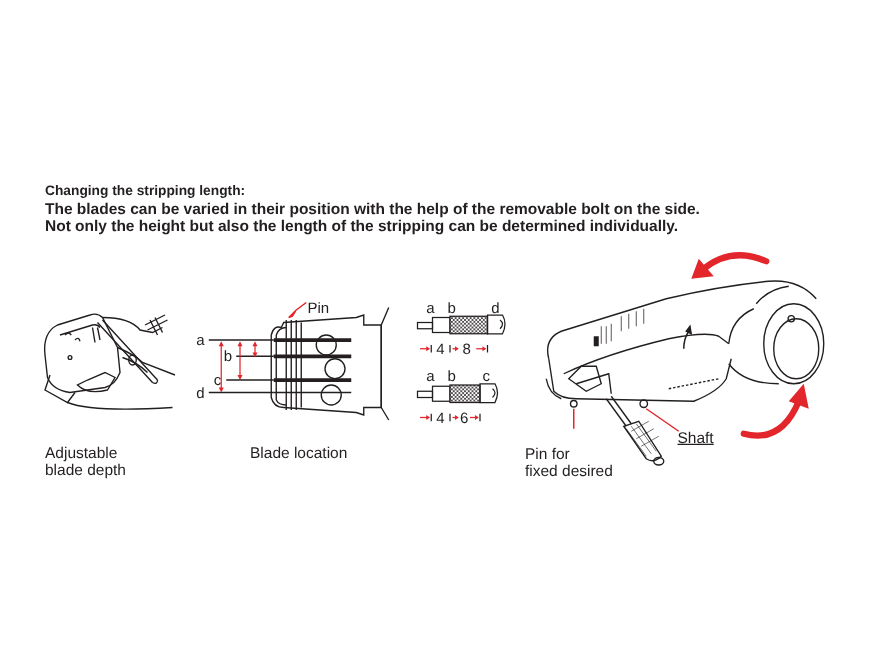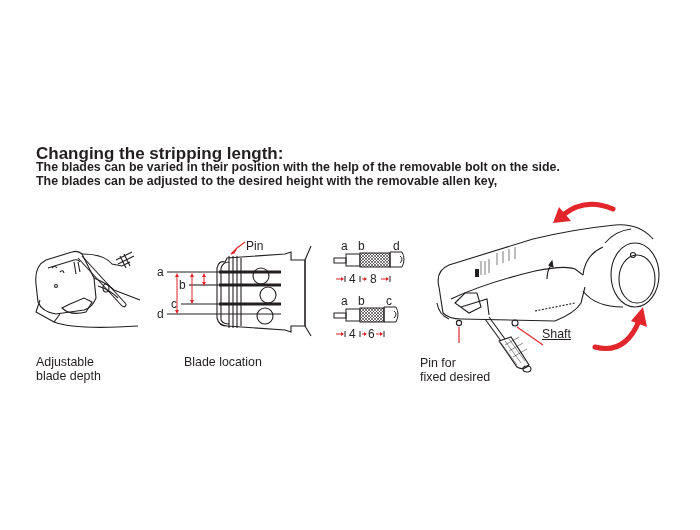--- a/index.html
+++ b/index.html
@@ -1,31 +1,31 @@
 <!DOCTYPE html>
 <html><head>
 <meta charset="utf-8">
 <style>
   html, body { margin: 0; padding: 0; background: #ffffff; }
   body { width: 700px; height: 530px; position: relative; overflow: hidden;
          font-family: "Liberation Sans", sans-serif; color: #231f20; }
-  .heading { position: absolute; left: 36px; top: 146px; font-size: 17px; font-weight: bold; line-height: 15px; }
+  .heading { position: absolute; left: 36px; top: 146px; font-size: 11px; font-weight: bold; line-height: 15px; }
   .para { position: absolute; left: 36px; top: 160px; font-size: 12.4px; line-height: 14.2px; width: 540px; }
   .para div { white-space: nowrap; font-weight: bold; }
   .cap { position: absolute; font-size: 12.4px; line-height: 14px; }
   svg { position: absolute; overflow: visible; }
   .lbl { font-family: "Liberation Sans", sans-serif; font-size: 12px; fill: #231f20; }
 </style>
 </head>
 <body>
 
 <div class="heading">Changing the stripping length:</div>
 <div class="para">
   <div>The blades can be varied in their position with the help of the removable bolt on the side.</div>
-  <div>The blades can be adjusted to the desired height with the removable allen key,</div>
+  <div>Not only the height but also the length of the stripping can be determined individually.</div>
 </div>
 
 <svg style="left:34px; top:238px;" width="110" height="100" viewBox="0 0 110 100" fill="none" stroke="#231f20" stroke-width="1.1">
   <path d="M2 46 Q0 28 12 22 L38 14 Q44 12 48 16 L60 40 L62 60 Q58 70 50 72 L22 76 Q8 74 4 64 Z"></path>
   <path d="M14 30 L40 22 Q44 21 46 24"></path>
   <path d="M6 62 L2 74 L20 84 L26 76"></path>
   <path d="M28 70 Q36 78 52 74 L58 64 L50 60 L36 66 Z"></path>
   <path d="M20 84 Q40 92 104 88"></path>
   <path d="M48 16 Q70 16 78 26 L88 28 L96 24"></path>
   <path d="M82 22 L98 14 M84 26 L100 18 M86 18 L92 30 M90 16 L96 28"></path>
@@ -79,21 +79,21 @@
 
   <g stroke="#e3262b" fill="#e3262b" stroke-width="1">
     <line x1="22" y1="35" x2="22" y2="72"></line>
     <path d="M20 37 L22 33 L24 37 Z M20 70 L22 74 L24 70 Z" stroke="none"></path>
     <line x1="37" y1="35" x2="37" y2="62"></line>
     <path d="M35 37 L37 33 L39 37 Z M35 60 L37 64 L39 60 Z" stroke="none"></path>
     <line x1="49" y1="36" x2="49" y2="43"></line>
     <path d="M47 37 L49 33 L51 37 Z M47 42 L49 46 L51 42 Z" stroke="none"></path>
   </g>
 </svg>
-<div class="cap" style="left:184px; top:355px;">Blade location</div>
+<div class="cap" style="left:200px; top:355px;">Blade location</div>
 
 <svg style="left:330px; top:238px;" width="90" height="105" viewBox="0 0 90 105" fill="none" stroke="#231f20" stroke-width="1">
   <defs>
     <pattern id="mesh" width="3" height="3" patternUnits="userSpaceOnUse">
       <rect width="3" height="3" fill="#fff" stroke="none"></rect>
       <path d="M0 0 L3 3 M3 0 L0 3" stroke="#231f20" stroke-width="0.6"></path>
     </pattern>
   </defs>
 
   <text class="lbl" x="11" y="12" stroke="none">a</text>
@@ -181,17 +181,17 @@
   <line x1="34" y1="132" x2="34" y2="148" stroke="#e3262b" stroke-width="1.2"></line>
   <line x1="92" y1="132" x2="118" y2="150" stroke="#e3262b" stroke-width="1.2"></line>
 
   <path d="M60 124 L76 146"></path>
   <path d="M64 122 L80 144"></path>
   <path d="M74 146 L92 172 Q98 176 104 170 L86 142 Z"></path>
   <path d="M76 148 L92 170 M80 146 L96 168 M84 144 L100 166" stroke-width="0.5"></path>
   <path d="M88 162 L102 154 M84 156 L98 148 M80 150 L94 142" stroke-width="0.5"></path>
   <ellipse cx="102" cy="174" rx="4" ry="3"></ellipse>
 </svg>
-<div class="cap" style="left:542px; top:327px;text-decoration:underline;">Shaft</div>
+<div class="cap" style="left:542px; top:343px;text-decoration:underline;">Shaft</div>
 <div class="cap" style="left:420px; top:356px;">
   <div>Pin for</div>
   <div>fixed desired</div>
 </div>
 
 </body></html>

